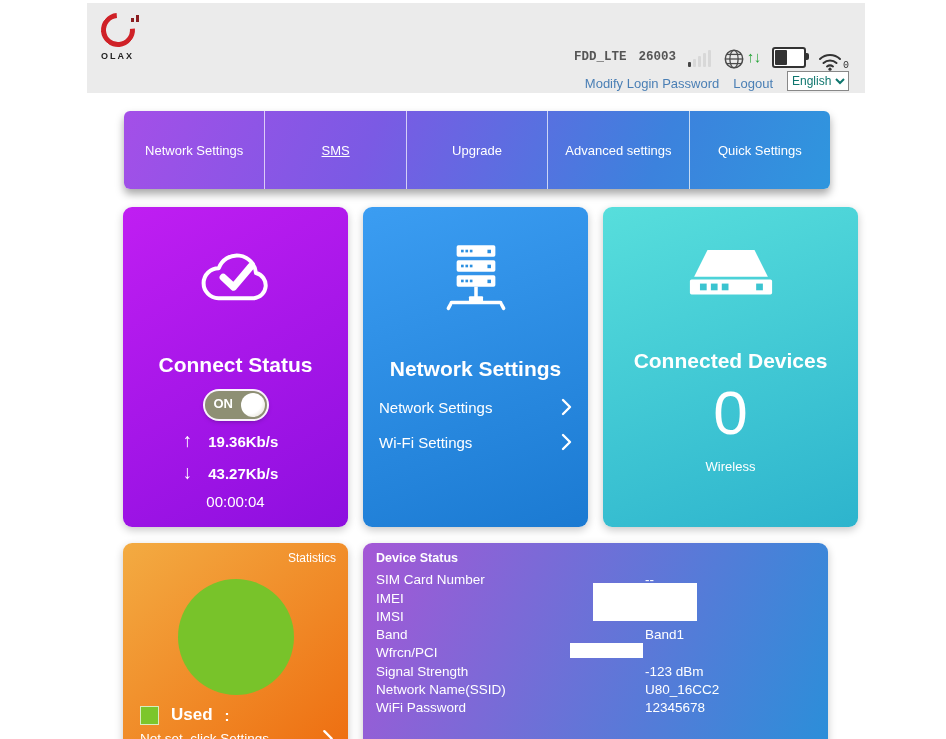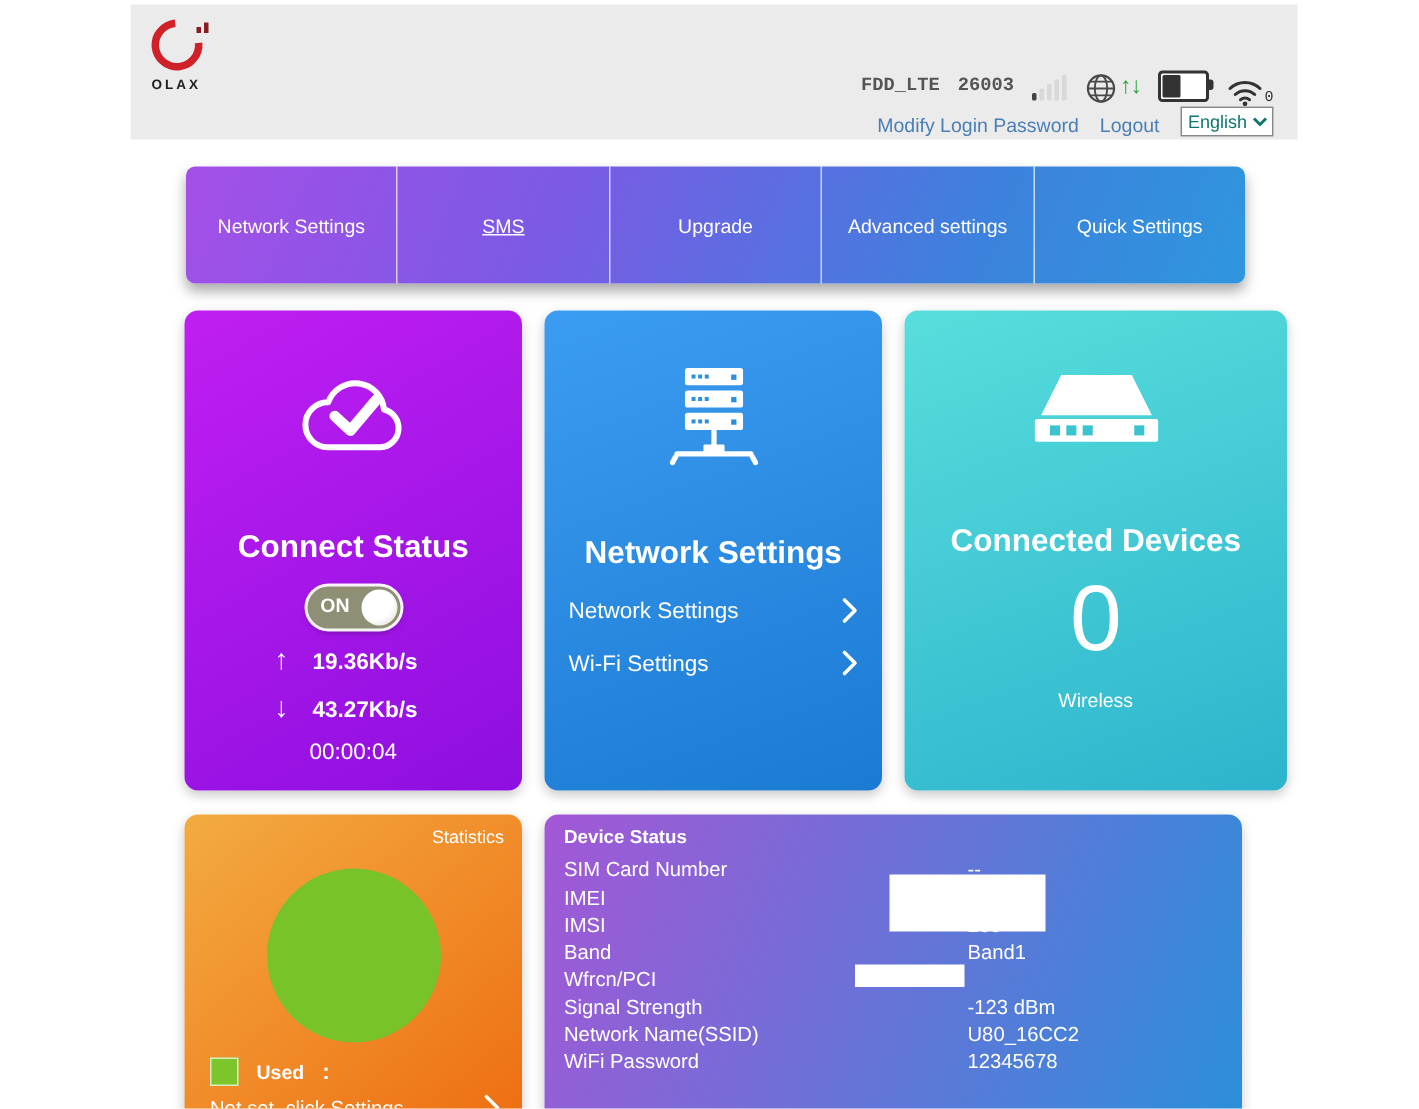--- a/index.html
+++ b/index.html
@@ -98,21 +98,21 @@
   .devices-count{text-align:center;font-size:62px;line-height:64px;margin-top:8px;font-weight:400;}
   .devices-sub{text-align:center;font-size:13px;margin-top:14px;}
   
   .stats-title{position:absolute;right:12px;top:8px;font-size:12px;font-weight:normal;}
   .stats-circle{
     position:absolute;left:55px;top:36px;width:116px;height:116px;border-radius:50%;
     background:#78c32a;
   }
   .stats-legend{position:absolute;left:17px;top:162px;display:flex;align-items:center;gap:12px;}
   .legend-swatch{width:17px;height:17px;background:#7cc62b;border:1px solid rgba(255,255,255,.7);}
-  .legend-label{font-size:13px;font-weight:bold;}
+  .legend-label{font-size:17px;font-weight:bold;}
   .legend-colon{font-size:15px;font-weight:bold;}
   .stats-footer{
     position:absolute;left:17px;right:14px;top:186px;
     display:flex;justify-content:space-between;align-items:center;cursor:pointer;
   }
   .stats-footer span{font-size:13.5px;text-decoration:underline;}
   
   .ds-title{position:absolute;left:13px;top:8px;font-size:12.5px;font-weight:bold;}
   .ds-rows{position:absolute;left:13px;top:26px;right:10px;}
   .ds-row{display:flex;height:18.3px;align-items:flex-end;}

